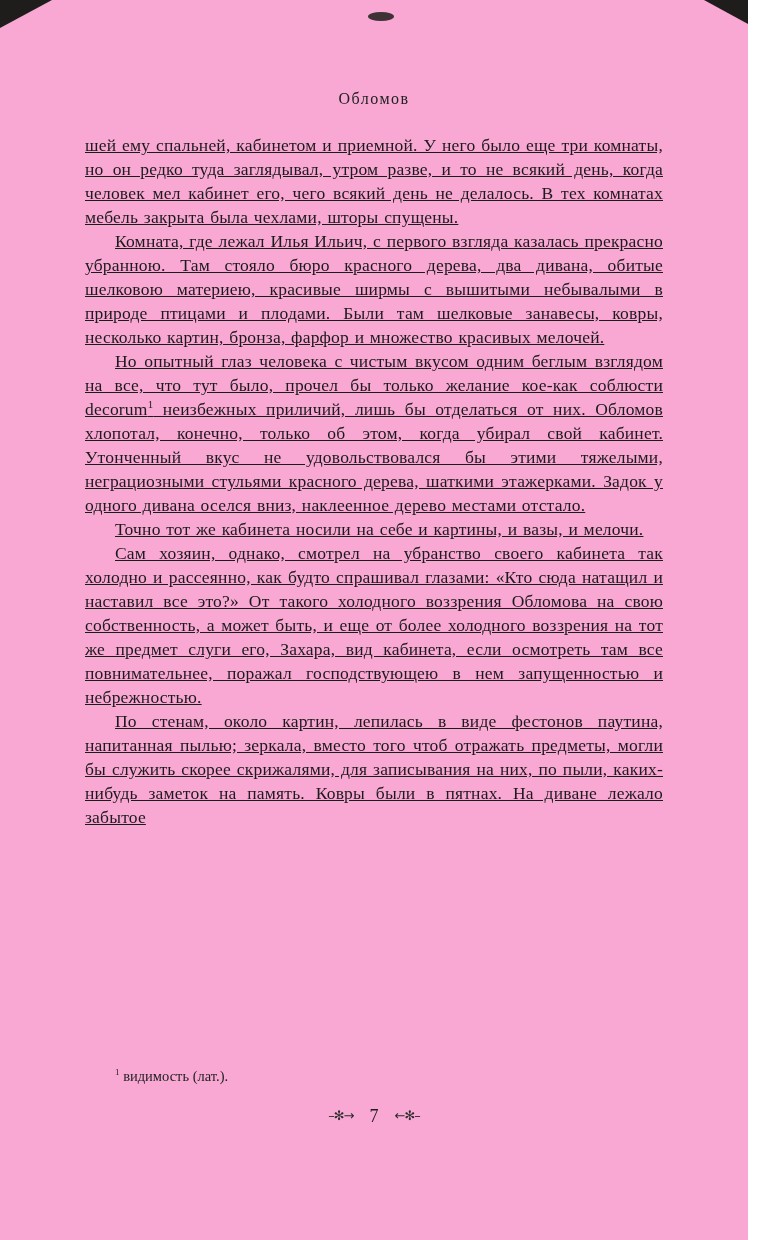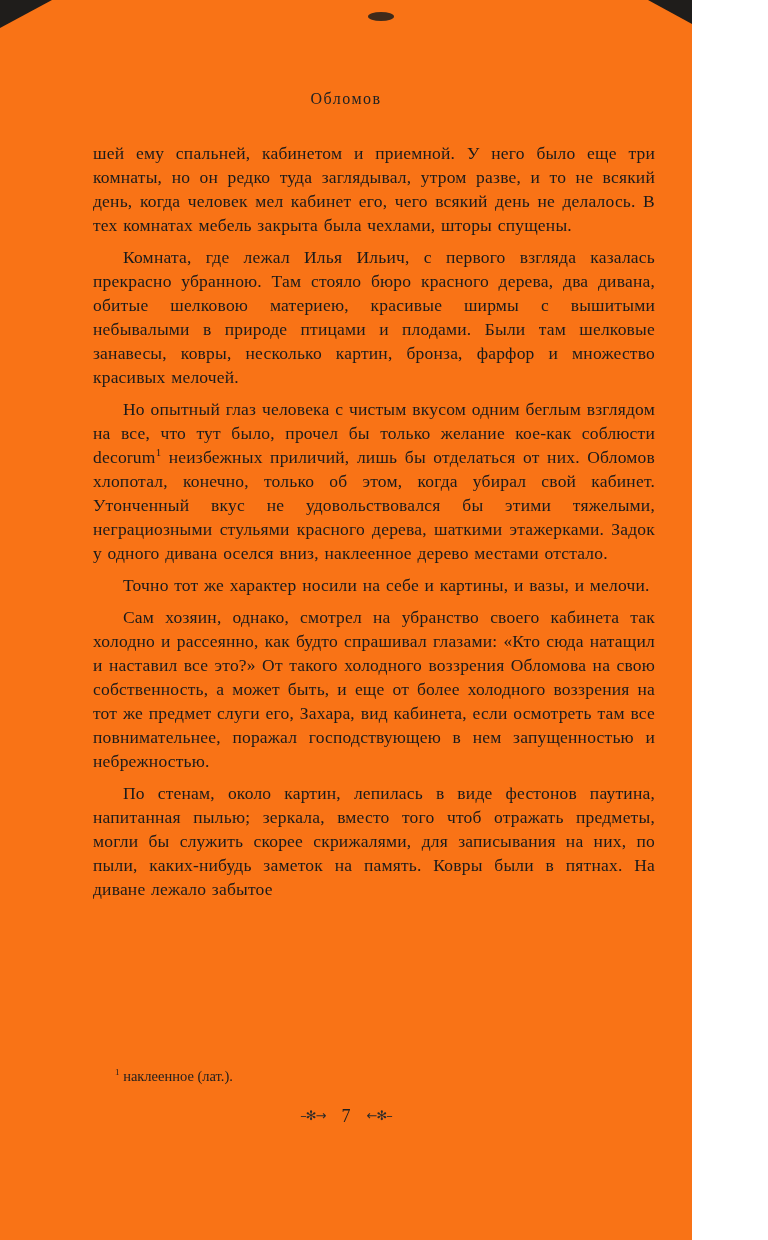--- a/index.html
+++ b/index.html
@@ -2,23 +2,23 @@
 <html lang="ru"><head>
 <meta charset="utf-8">
 <style>
   html, body {
     margin: 0;
     padding: 0;
     background: #ffffff;
   }
   .page {
     position: relative;
-    width: 692px;
+    width: 748px;
     height: 1240px;
-    background: #f97316;
+    background: #f9a8d4;
     overflow: hidden;
     font-family: "Liberation Serif", "DejaVu Serif", serif;
     color: #1b1b1b;
   }
   
   .art { position: absolute; background: #1f1d1b; }
   .art-tl { top: 0; left: 0; width: 52px; height: 28px; clip-path: polygon(0 0, 100% 0, 0 100%); }
   .art-tr { top: 0; right: 0; width: 44px; height: 24px; clip-path: polygon(0 0, 100% 0, 100% 100%); }
   .art-tc { top: 12px; left: 368px; width: 26px; height: 9px; border-radius: 50%; opacity: 0.85; }
 
@@ -38,22 +38,23 @@
     top: 133px;
     left: 85px;
     width: 578px;
     font-size: 17.5px;
     line-height: 24px;
     text-align: justify;
     word-spacing: 0.06em;
     letter-spacing: 0.2px;
   }
   .content p {
-    margin: 8px;
+    margin: 0;
     padding: 0;
+    text-decoration: underline;
   }
   .content p.indent {
     text-indent: 30px;
   }
   sup {
     font-size: 0.62em;
     line-height: 0;
     vertical-align: super;
   }
 
@@ -101,26 +102,26 @@
   <div class="art art-tl"></div>
   <div class="art art-tr"></div>
   <div class="art art-tc"></div>
 
   <div class="running-head">Обломов</div>
 
   <div class="content">
     <p class="para">шей ему спальней, кабинетом и приемной. У него было еще три комнаты, но он редко туда заглядывал, утром разве, и то не всякий день, когда человек мел кабинет его, чего всякий день не делалось. В тех комнатах мебель закрыта была чехлами, шторы спущены.</p>
     <p class="para indent">Комната, где лежал Илья Ильич, с первого взгляда казалась прекрасно убранною. Там стояло бюро красного дерева, два дивана, обитые шелковою материею, красивые ширмы с вышитыми небывалыми в природе птицами и плодами. Были там шелковые занавесы, ковры, несколько картин, бронза, фарфор и множество красивых мелочей.</p>
     <p class="para indent"><span>Но опытный глаз человека с чистым вкусом одним беглым взглядом на все, что тут было, прочел бы только желание кое-как соблюсти decorum</span><sup>1</sup><span> неизбежных приличий, лишь бы отделаться от них. Обломов хлопотал, конечно, только об этом, когда убирал свой кабинет. Утонченный вкус не удовольствовался бы этими тяжелыми, неграциозными стульями красного дерева, шаткими этажерками. Задок у одного дивана оселся вниз, наклеенное дерево местами отстало.</span></p>
-    <p class="para indent">Точно тот же характер носили на себе и картины, и вазы, и мелочи.</p>
+    <p class="para indent">Точно тот же кабинета носили на себе и картины, и вазы, и мелочи.</p>
     <p class="para indent">Сам хозяин, однако, смотрел на убранство своего кабинета так холодно и рассеянно, как будто спрашивал глазами: «Кто сюда натащил и наставил все это?» От такого холодного воззрения Обломова на свою собственность, а может быть, и еще от более холодного воззрения на тот же предмет слуги его, Захара, вид кабинета, если осмотреть там все повнимательнее, поражал господствующею в нем запущенностью и небрежностью.</p>
     <p class="para indent">По стенам, около картин, лепилась в виде фестонов паутина, напитанная пылью; зеркала, вместо того чтоб отражать предметы, могли бы служить скорее скрижалями, для записывания на них, по пыли, каких-нибудь заметок на память. Ковры были в пятнах. На диване лежало забытое</p>
   </div>
 
   <div class="footnote"><sup>1</sup>
-    <span>наклеенное</span>
+    <span>видимость</span>
     <span class="it">(лат.).</span></div>
 
   <div class="footer">
     <span class="orn">–✻→</span><span class="pagenum">7</span><span class="orn">←✻–</span>
   </div>
 
 </div>
 
 </body></html>

